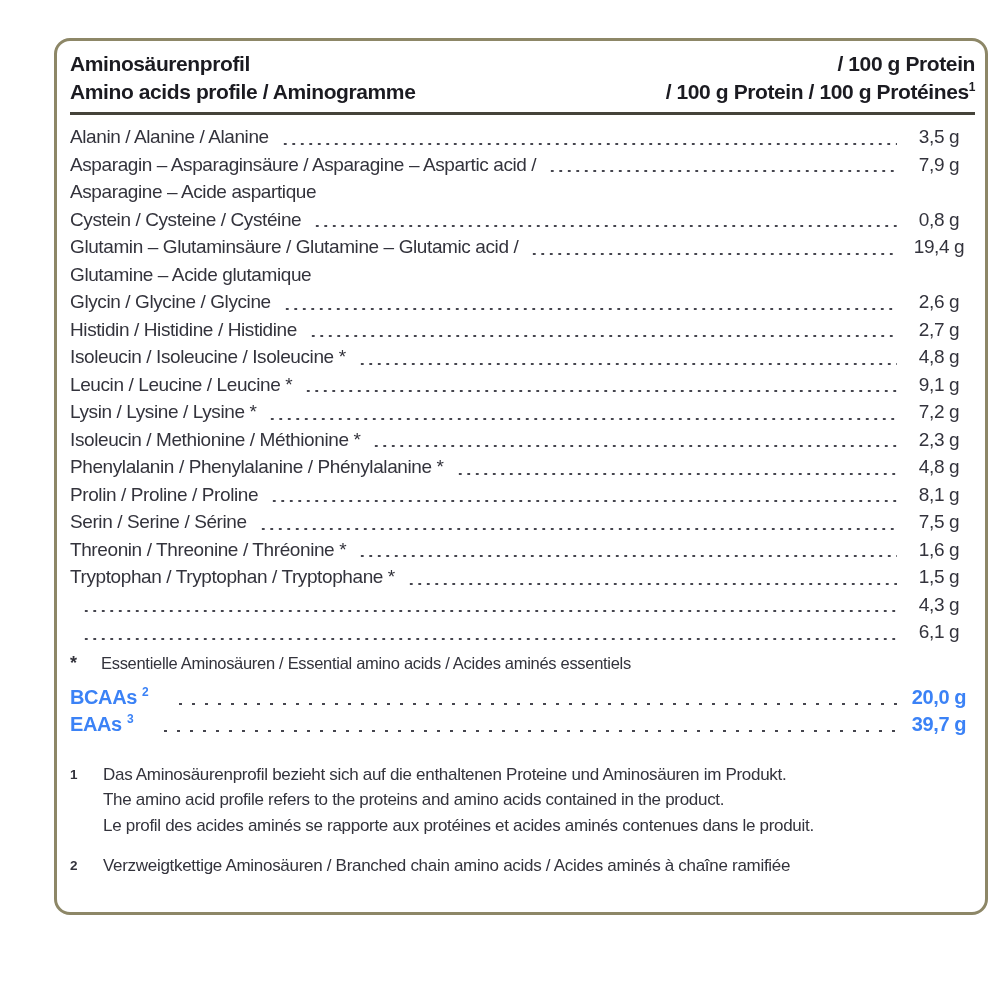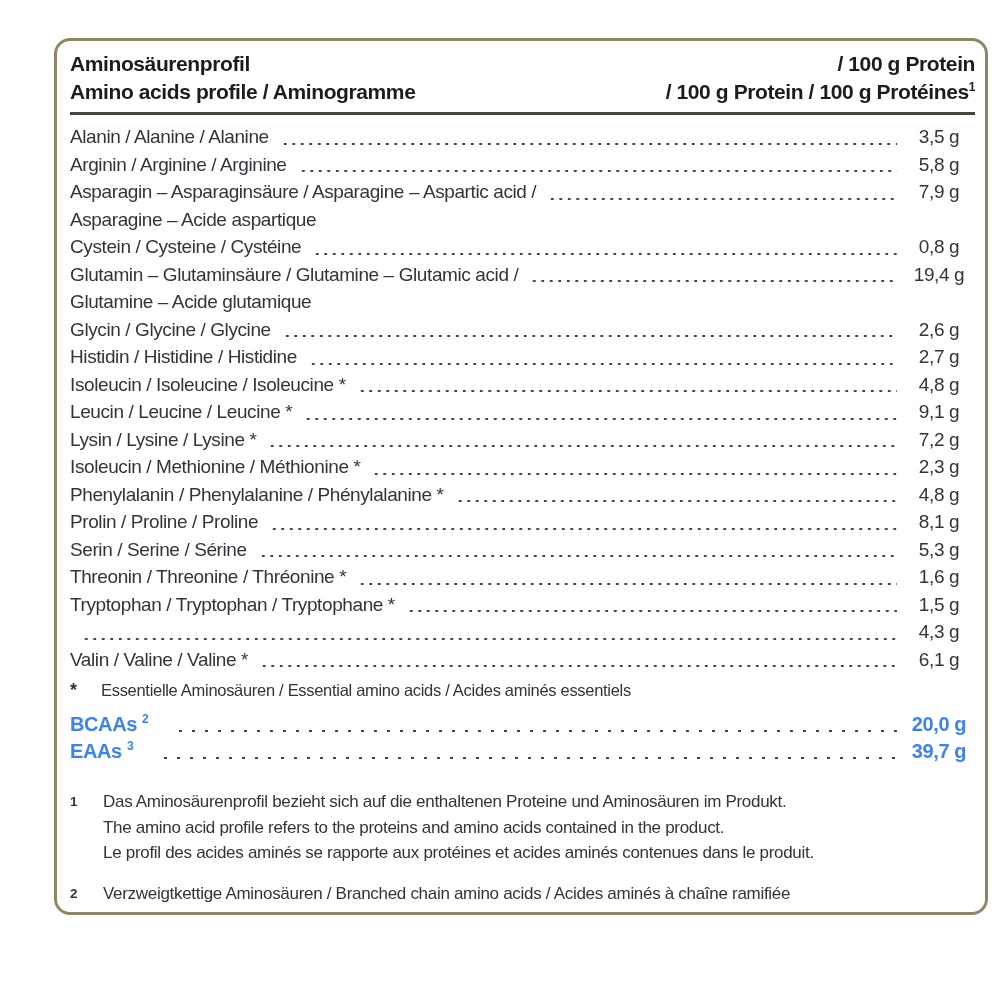--- a/index.html
+++ b/index.html
@@ -132,25 +132,20 @@
     <span><span>/ 100 g Protein / 100 g Protéines</span><sup class="s">1</sup></span>
   </div>
   <hr class="hdr-divider">
 
   <div class="row">
     <span class="lbl">Alanin / Alanine / Alanine</span>
     <span class="dots"></span>
     <span class="val">3,5 g</span>
   </div>
   <div class="row">
-    <span class="lbl">Arginin / Arginine / Arginine</span>
-    <span class="dots"></span>
-    <span class="val">5,8 g</span>
-  </div>
-  <div class="row">
     <span class="lbl">Asparagin – Asparaginsäure / Asparagine – Aspartic acid /</span>
     <span class="dots"></span>
     <span class="val">7,9 g</span>
   </div>
   <div class="row cont">
     <span class="lbl">Asparagine – Acide aspartique</span>
   </div>
   <div class="row">
     <span class="lbl">Cystein / Cysteine / Cystéine</span>
     <span class="dots"></span>
@@ -200,38 +195,37 @@
     <span class="val">4,8 g</span>
   </div>
   <div class="row">
     <span class="lbl">Prolin / Proline / Proline</span>
     <span class="dots"></span>
     <span class="val">8,1 g</span>
   </div>
   <div class="row">
     <span class="lbl">Serin / Serine / Sérine</span>
     <span class="dots"></span>
-    <span class="val">5,3 g</span>
+    <span class="val">7,5 g</span>
   </div>
   <div class="row">
     <span class="lbl">Threonin / Threonine / Thréonine *</span>
     <span class="dots"></span>
     <span class="val">1,6 g</span>
   </div>
   <div class="row">
     <span class="lbl">Tryptophan / Tryptophan / Tryptophane *</span>
     <span class="dots"></span>
     <span class="val">1,5 g</span>
   </div>
   <div class="row">
     <span class="dots"></span>
     <span class="val">4,3 g</span>
   </div>
   <div class="row">
-    <span class="lbl">Valin / Valine / Valine *</span>
     <span class="dots"></span>
     <span class="val">6,1 g</span>
   </div>
 
   <div class="note">
     <span class="star">*</span>
     <span>Essentielle Aminosäuren / Essential amino acids / Acides aminés essentiels</span>
   </div>
 
   <div class="summary-block">

